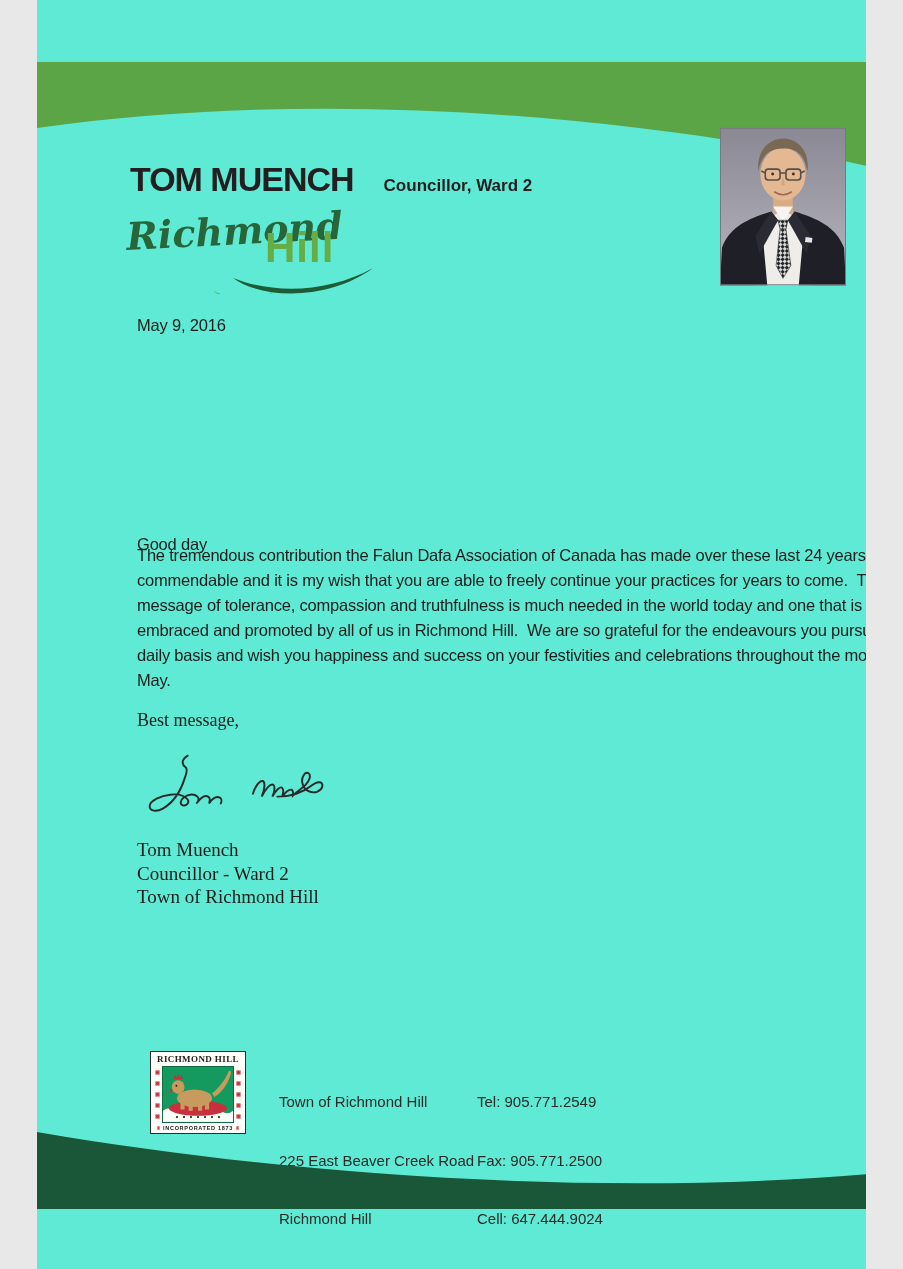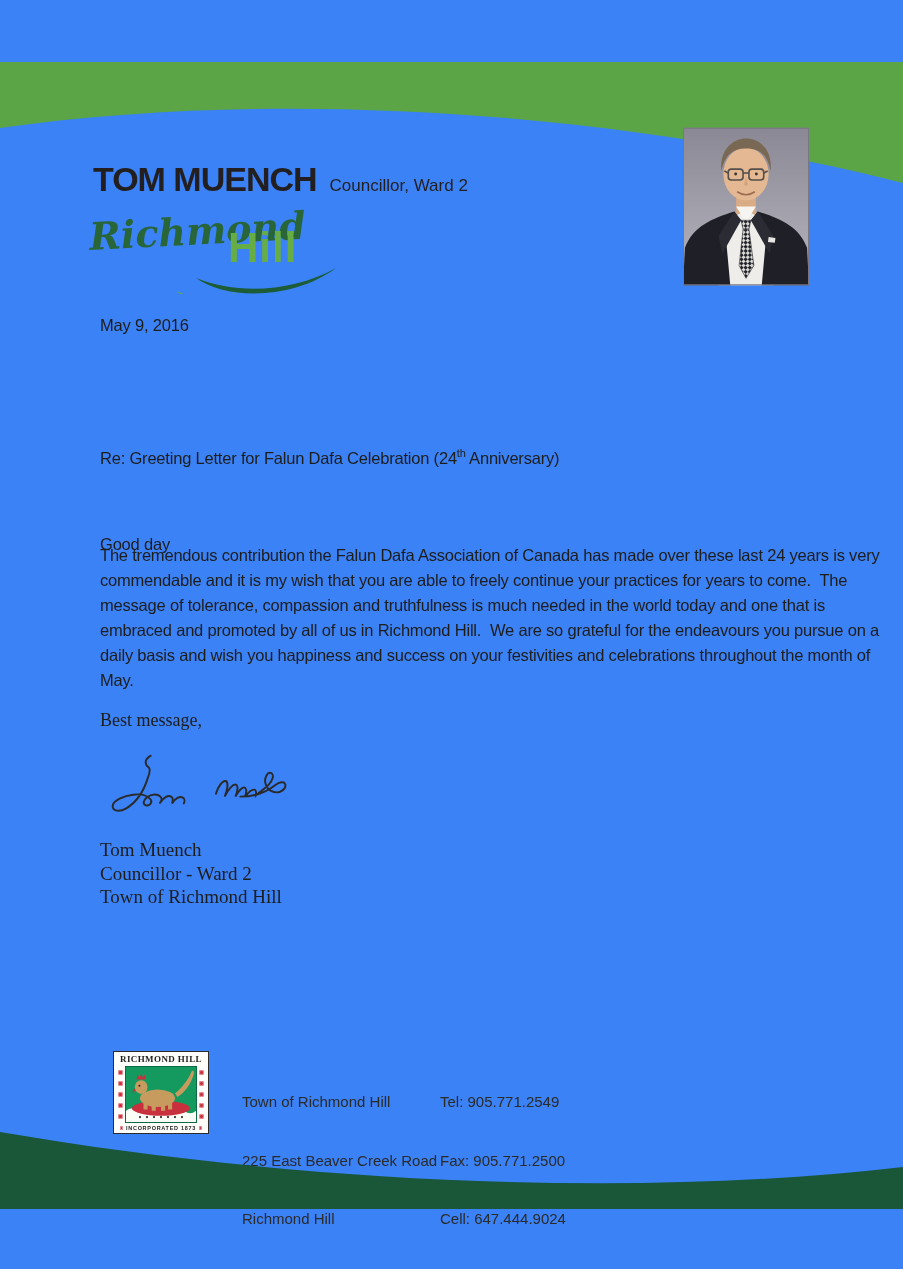--- a/index.html
+++ b/index.html
@@ -1,35 +1,35 @@
 <!DOCTYPE html>
 <html><head>
 <meta charset="utf-8">
 <style>
   html,body{margin:0;padding:0;background:#e8e8e8;}
   .page{
     position:relative;
-    width:903px;height:1269px;
+    width:829px;height:1269px;
     margin:0 auto;
-    background:#3b82f6;
+    background:#5eead4;
     overflow:hidden;
     font-family:"Liberation Sans",sans-serif;
     color:#1d1d1b;
   }
   svg{display:block;}
   .abs{position:absolute;}
 
   
   .wave-top{left:0;top:0;width:903px;height:220px;}
   .brand{left:93px;top:160px;display:flex;align-items:baseline;z-index:3;}
   .brand-name{
     font-size:34px;font-weight:700;letter-spacing:-1px;color:#231f20;
     font-family:"Liberation Sans",sans-serif;
   }
-  .brand-title{font-size:17px;color:#231f20;padding-left:13px;}
+  .brand-title{font-size:17px;color:#231f20;padding-left:30px;font-weight:bold;}
   .logo-svg{left:88px;top:202px;z-index:3;}
   .photo{left:683px;top:127px;z-index:4;}
 
   
   .ltxt{left:100px;font-size:16.5px;letter-spacing:-0.2px;color:#1d1d1b;}
   .l-date{top:316px;}
   .l-recipient{top:404px;}
   .l-subject{top:447px;}
   .l-subject sup{font-size:11px;}
   .l-salutation{top:499px;margin-top:36px;}
@@ -117,21 +117,20 @@
     <polygon points="61,103 67,103 72,140 64,153 57,140" fill="url(#tiep)" stroke="#2a2a30" stroke-width="0.6"></polygon>
     <path d="M0,160 L2,122 C10,100 30,92 52,85 L59,94 L44,116 L48,160 Z" fill="#1f1f27"></path>
     <path d="M128,160 L126,122 C118,100 98,92 76,85 L69,94 L84,116 L80,160 Z" fill="#1f1f27"></path>
     <path d="M52,85 L59,94 L40,128 L36,110 Z" fill="#2b2b34"></path>
     <path d="M76,85 L69,94 L88,128 L92,110 Z" fill="#2b2b34"></path>
     <rect x="87" y="111" width="7" height="5" fill="#e8e6e2" transform="rotate(8 87 111)"></rect>
     <rect x="0.5" y="0.5" width="127" height="159" fill="none" stroke="#78767f"></rect>
   </svg>
 
   <div class="abs ltxt l-date">May 9, 2016</div>
-  <div class="abs ltxt l-subject"><span>Re: Greeting Letter for Falun Dafa Celebration (24</span><sup>th</sup><span> Anniversary)</span></div>
   <div class="abs ltxt l-salutation">Good day</div>
   <div class="abs ltxt l-body">The tremendous contribution the Falun Dafa Association of Canada has made over these last 24 years is very commendable and it is my wish that you are able to freely continue your practices for years to come.  The message of tolerance, compassion and truthfulness is much needed in the world today and one that is embraced and promoted by all of us in Richmond Hill.  We are so grateful for the endeavours you pursue on a daily basis and wish you happiness and success on your festivities and celebrations throughout the month of May.</div>
   <div class="abs ltxt serif l-closing">Best message,</div>
 
   <svg class="abs sig-svg" width="195" height="76" viewBox="0 0 200 78">
     <g fill="none" stroke="#2a2a2a" stroke-width="2" stroke-linecap="round">
       <path d="M55,12 c-8,5 -5,10 -2,12 c2,2 1,6 -1,11 c-4,13 -12,25 -22,31 c-7,4 -14,3 -14,-2 c0,-6 12,-11 21,-12 c8,-1 15,1 18,5 c2,3 -1,7 -5,6 c-3,-1 -3,-5 1,-8 c5,-4 11,-4 14,-1 c2,2 1,5 -1,7 c4,-6 9,-9 12,-7 c2,1 2,4 1,7 c3,-5 8,-8 11,-6 c2,1 2,4 1,6"></path>
       <path d="M122,51 c2,-7 7,-14 10,-13 c3,1 2,9 -1,16 c4,-8 9,-14 12,-12 c2,2 1,7 -1,12 c3,-6 8,-11 10,-9 c2,2 1,6 0,9 c3,-4 7,-8 10,-7 c2,1 1,4 1,6 c4,-4 10,-8 13,-11 c4,-4 6,-10 3,-12 c-4,-2 -8,5 -6,11 c2,7 9,10 15,8 c4,-2 6,-5 5,-8 c-1,-3 -6,-2 -10,1 c-10,8 -24,12 -36,12"></path>
     </g>
   </svg>

